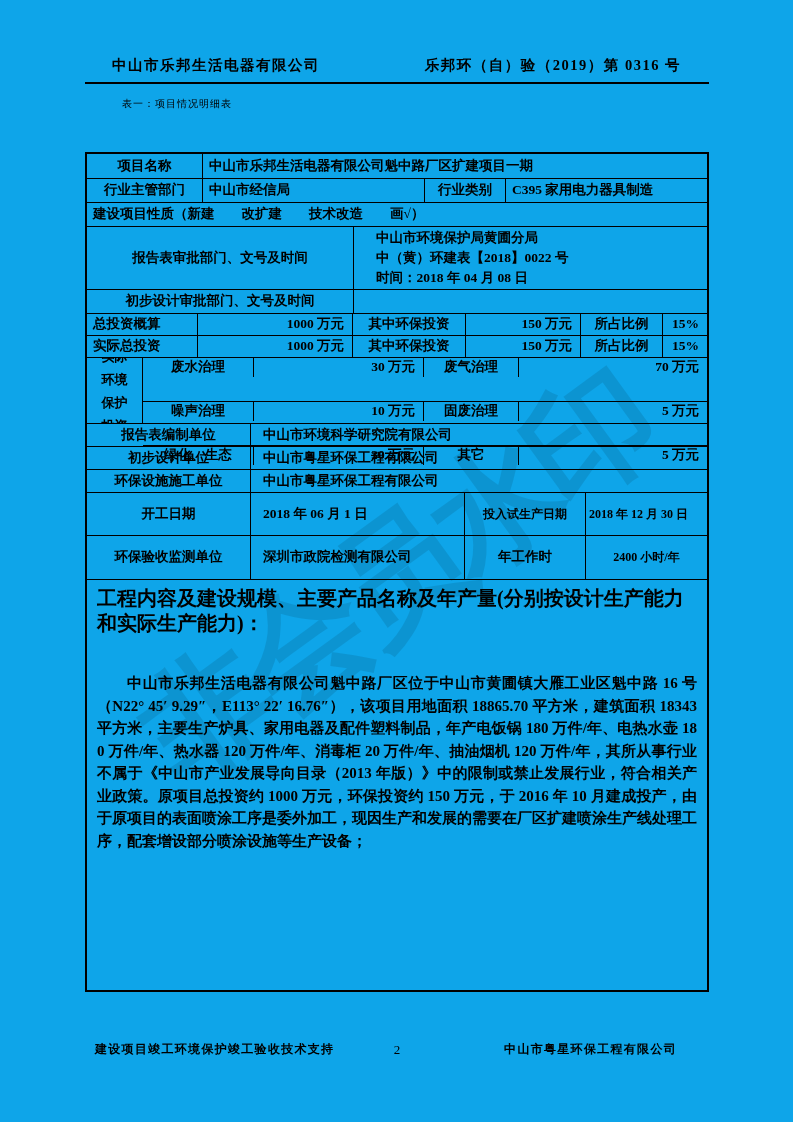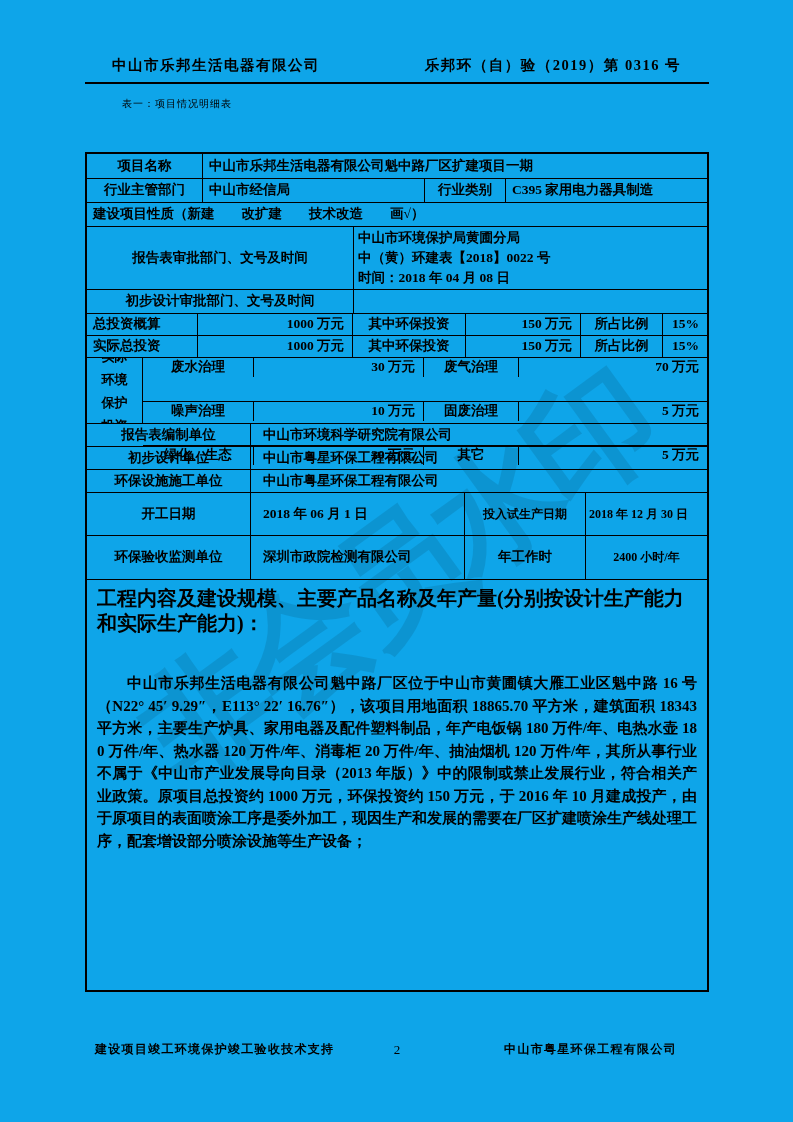--- a/index.html
+++ b/index.html
@@ -40,21 +40,21 @@
   .td{
     border-left:1px solid #000;box-sizing:border-box;overflow:hidden;
     display:flex;align-items:center;padding:1px 6px;white-space:nowrap;font-weight:bold;
   }
   .td.nb{border-left:none;}
   .td.center{justify-content:center;text-align:center;padding:1px 2px;}
   .td.right{justify-content:flex-end;padding-right:8px;}
   .td.left12{padding-left:12px;}
   .td.fill{flex:1;}
   .td.small{font-size:12px;padding:1px 3px;}
-  .td.multi{flex-direction:column;align-items:flex-start;justify-content:center;padding-left:4px;line-height:20px;}
+  .td.multi{flex-direction:column;align-items:flex-start;justify-content:center;padding-left:22px;line-height:20px;}
 
   .h24{height:24px}.h63{height:63px}.h22{height:22px}.h66{height:66px}
   .h23{height:23px}.h43{height:43px}.h44{height:44px}
   .w115{width:115px}.w222{width:222px}.w81{width:81px}.w266{width:266px}
   .w110{width:110px}.w155{width:155px}.w113{width:113px}.w115b{width:115px}.w82{width:82px}
   .w55{width:55px}.w170{width:170px}.w95{width:95px}
   .w163{width:163px}.w214{width:214px}.w121{width:121px}
 
   .env-right{flex:1;display:flex;flex-direction:column;border-left:1px solid #000;gap:24px;}
   .env-row{display:flex;flex:1;border-top:1px solid #000;box-sizing:border-box;}

